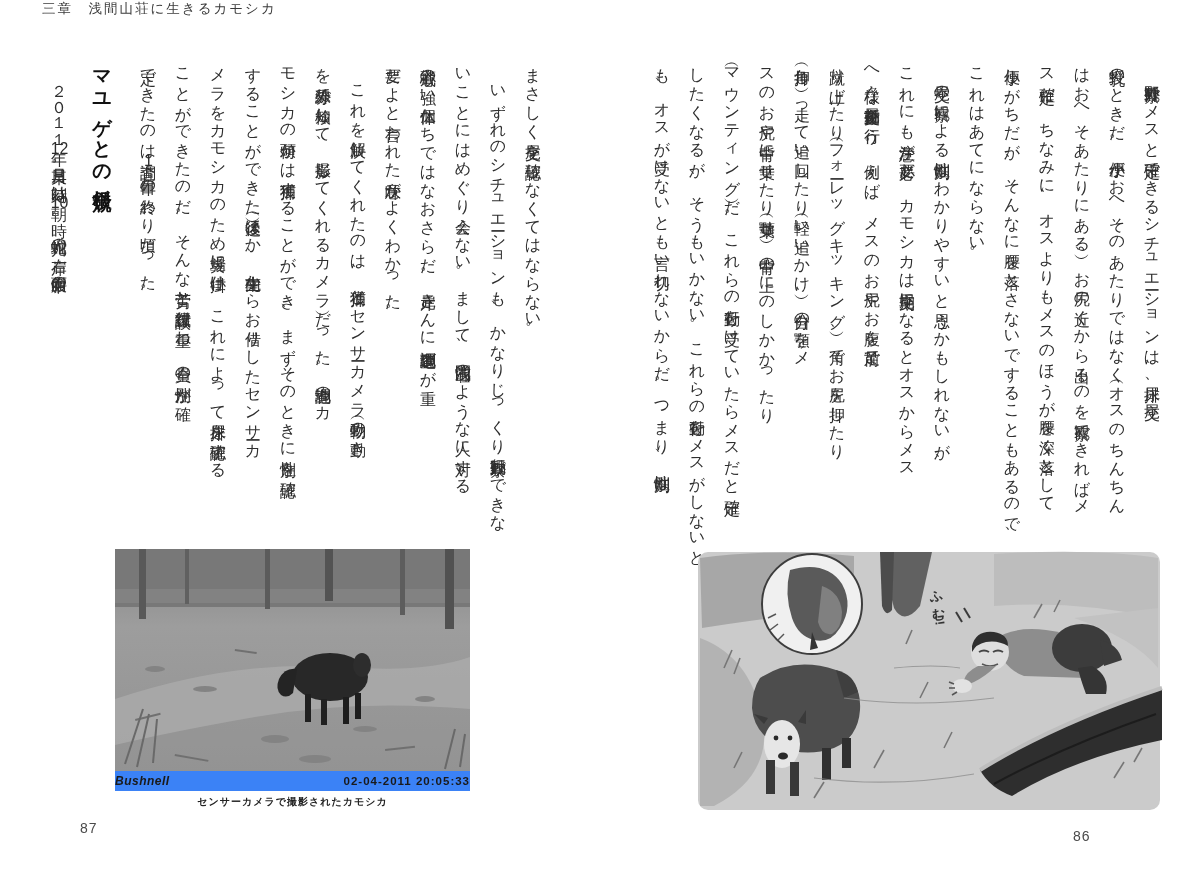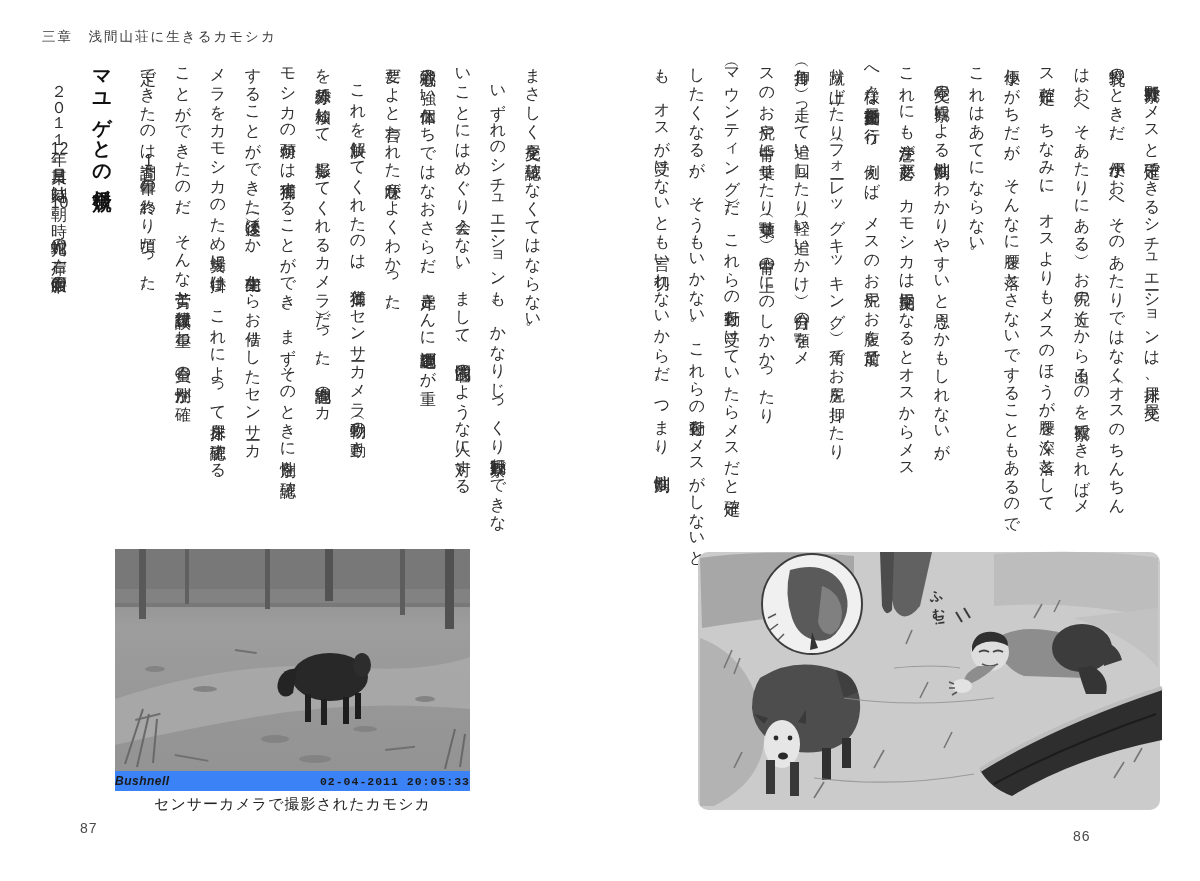--- a/index.html
+++ b/index.html
@@ -3,21 +3,21 @@
 <meta charset="utf-8">
 <title>Book spread</title>
 <style>
   html,body{margin:0;padding:0;background:#ffffff;}
   .canvas{
     position:relative;width:1200px;height:881px;background:#ffffff;overflow:hidden;
     font-family:"Liberation Sans","DejaVu Sans",sans-serif;color:#2b2b2b;
   }
   
   .chapter-header{
-    position:absolute;left:42px;top:28px;font-size:13.5px;letter-spacing:2px;color:#3a3a3a;text-align:center;
+    position:absolute;left:42px;top:0;font-size:13.5px;letter-spacing:2px;color:#3a3a3a;text-align:center;
   }
   
   .vsection{
     position:absolute;top:57px;height:500px;
     writing-mode:vertical-rl;text-orientation:mixed;
   }
   .vsection p.vcol{
     margin:0;padding:0;line-height:35px;font-size:16px;letter-spacing:0.45px;
     white-space:nowrap;color:#2e2e2e;
   }
@@ -36,25 +36,25 @@
   .stamp-row{
     display:flex;justify-content:space-between;align-items:center;
     width:355px;height:20px;background:#3b82f6;
   }
   .stamp-brand{
     font-size:12px;font-weight:bold;font-style:italic;letter-spacing:0.5px;color:#1a1a1a;
     font-family:"Liberation Sans",sans-serif;
   }
   .stamp-time{
     font-size:11.5px;font-weight:bold;color:#1a1a1a;letter-spacing:1px;
-    font-family:Liberation Mono, monospace;
+    font-family:Liberation Sans, sans-serif;
   }
   .photo-caption{
     position:absolute;left:115px;top:795px;width:355px;text-align:center;
-    font-size:15px;font-weight:normal;letter-spacing:1px;color:#222;
+    font-size:10px;font-weight:bold;letter-spacing:1px;color:#222;
   }
   
   .illus-figure{position:absolute;left:694px;top:548px;width:470px;height:268px;margin:0;}
   .illus-annotation{
     position:absolute;left:222px;top:34px;width:30px;
     writing-mode:vertical-rl;font-size:13px;font-weight:bold;color:#333;
     transform:rotate(-8deg);letter-spacing:2px;
   }
   
   .page-number{position:absolute;font-size:14px;color:#4a4a4a;letter-spacing:1px;}

